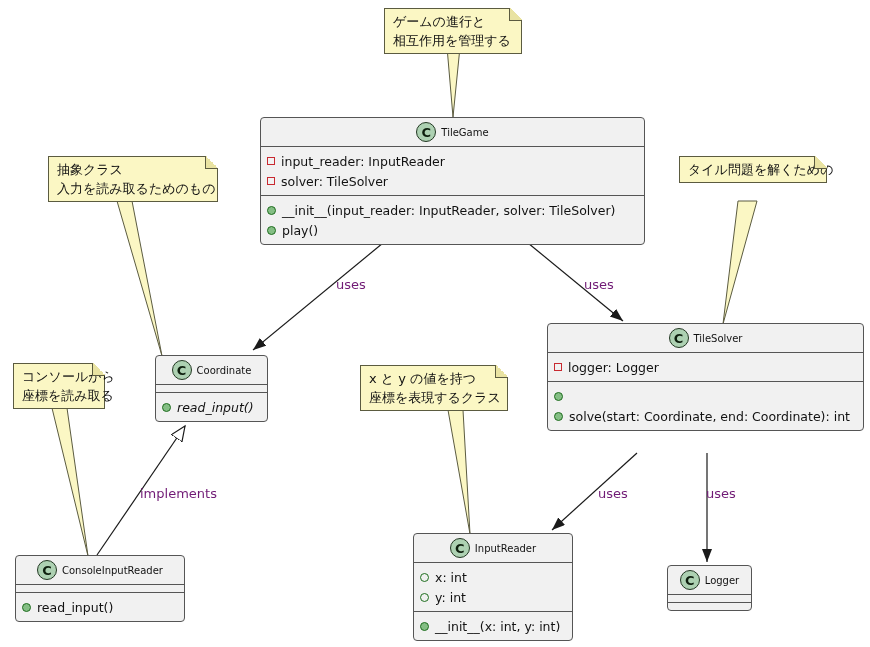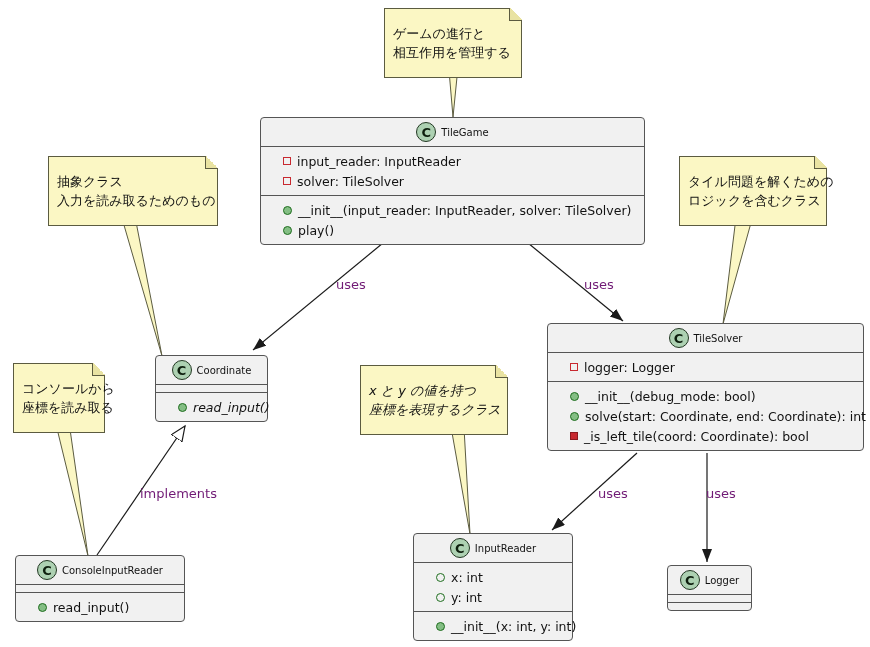--- a/index.html
+++ b/index.html
@@ -20,35 +20,35 @@
     display:flex; align-items:center; justify-content:center;
     gap:5px; padding:3px 4px; min-height:22px;
   }
   .class-name { font-size:10px; white-space:nowrap; }
   .spot {
     width:20px; height:20px; border-radius:50%; flex:0 0 auto;
     background:#ADD1B2; border:1px solid #233823;
     display:flex; align-items:center; justify-content:center;
     font-weight:bold; font-size:13px; color:#0E1F0E; box-sizing:border-box;
   }
-  .sec { border-top:1px solid #555555; padding:4px 22px; }
+  .sec { border-top:1px solid #555555; padding:4px 6px; }
   .sec-empty { border-top:1px solid #555555; height:7px; padding:0; }
   .member { display:flex; align-items:center; gap:6px; height:20px; white-space:nowrap; }
   .vis { flex:0 0 auto; box-sizing:border-box; }
   .vis-pub-method { width:9px; height:9px; border-radius:50%; background:#84BE84; border:1px solid #1F6E1F; }
   .vis-pub-field  { width:9px; height:9px; border-radius:50%; background:#F1F1F1; border:1px solid #1F6E1F; }
   .vis-priv-field { width:8px; height:8px; background:#F1F1F1; border:1px solid #C82930; }
   .vis-priv-method{ width:8px; height:8px; background:#C82930; border:1px solid #8B1A1F; }
   .abstract { font-style:italic; }
 
   
   .note {
     position:absolute; z-index:1; background:#FBF7C4;
     border:1px solid #5B5B40; box-sizing:border-box;
-    font-size:13px; line-height:19px; padding:15px 8px; white-space:nowrap;
+    font-size:13px; line-height:19px; padding:3px 8px; white-space:nowrap;
   }
   .note-fold {
     position:absolute; top:-1px; right:-1px; width:12px; height:12px;
     background:linear-gradient(to bottom left,#FFFFFF 0 50%,#E9E3A2 50% 100%);
     border-left:1px solid #5B5B40; border-bottom:1px solid #5B5B40;
   }
 
   
   .edge-label { position:absolute; z-index:2; font-size:13px; color:#701a75; white-space:nowrap; }
 </style>
@@ -92,28 +92,27 @@
     <div>相互作用を管理する</div>
   </div>
   <div class="note" style="left:48px; top:156px; width:170px;">
     <div class="note-fold"></div>
     <div>抽象クラス</div>
     <div>入力を読み取るためのもの</div>
   </div>
   <div class="note" style="left:679px; top:156px; width:148px;">
     <div class="note-fold"></div>
     <div>タイル問題を解くための</div>
-    <div>ロジックを含むクラス</div>
   </div>
   <div class="note" style="left:13px; top:363px; width:92px;">
     <div class="note-fold"></div>
     <div>コンソールから</div>
     <div>座標を読み取る</div>
   </div>
-  <div class="note" style="left:360px; top:365px; width:148px;font-style:italic;">
+  <div class="note" style="left:360px; top:365px; width:148px;">
     <div class="note-fold"></div>
     <div>x と y の値を持つ</div>
     <div>座標を表現するクラス</div>
   </div>
 
   <div class="uml-class" style="left:260px; top:117px; width:385px;">
     <div class="uml-header">
       <span class="spot">C</span>
       <span class="class-name">TileGame</span>
     </div>
@@ -160,29 +159,24 @@
     </div>
     <div class="sec">
       <div class="member">
         <span class="vis vis-priv-field"></span>
         <span>logger: Logger</span>
       </div>
     </div>
     <div class="sec">
       <div class="member">
         <span class="vis vis-pub-method"></span>
-        <span>__init__(debug_mode: bool)</span>
       </div>
       <div class="member">
         <span class="vis vis-pub-method"></span>
         <span>solve(start: Coordinate, end: Coordinate): int</span>
-      </div>
-      <div class="member">
-        <span class="vis vis-priv-method"></span>
-        <span>_is_left_tile(coord: Coordinate): bool</span>
       </div>
     </div>
   </div>
 
   <div class="uml-class" style="left:15px; top:555px; width:170px;">
     <div class="uml-header">
       <span class="spot">C</span>
       <span class="class-name">ConsoleInputReader</span>
     </div>
     <div class="sec-empty"></div>

